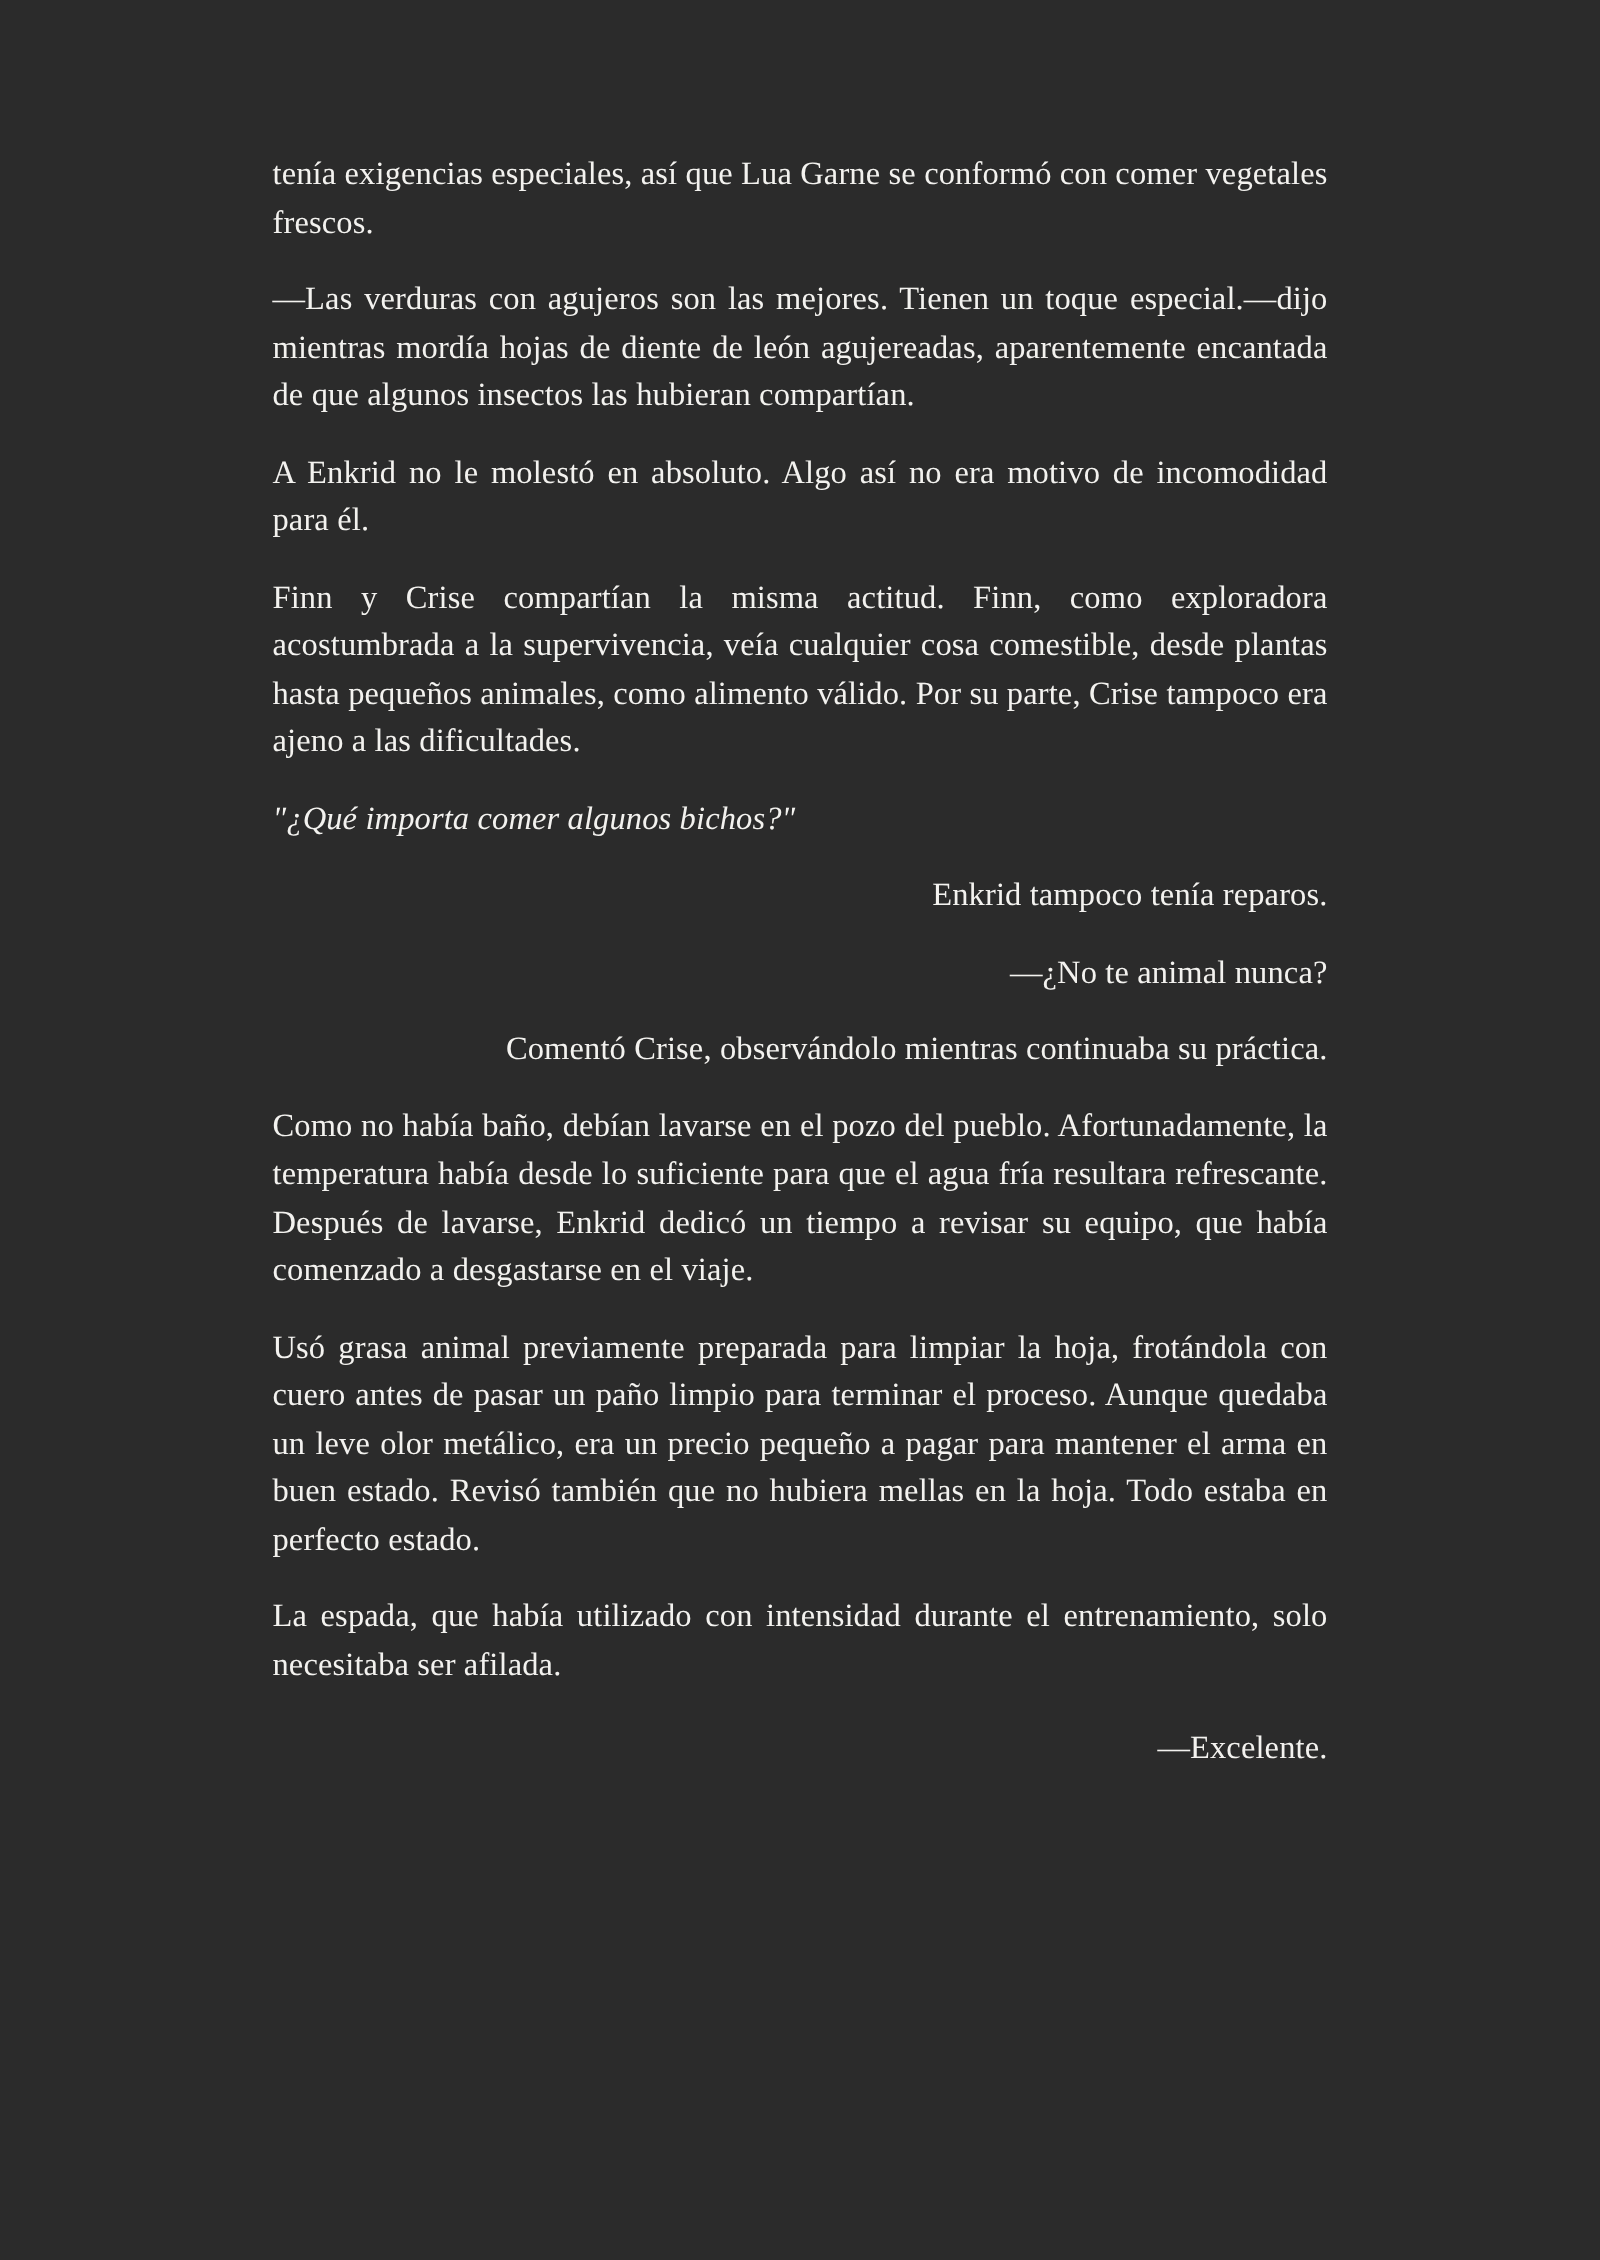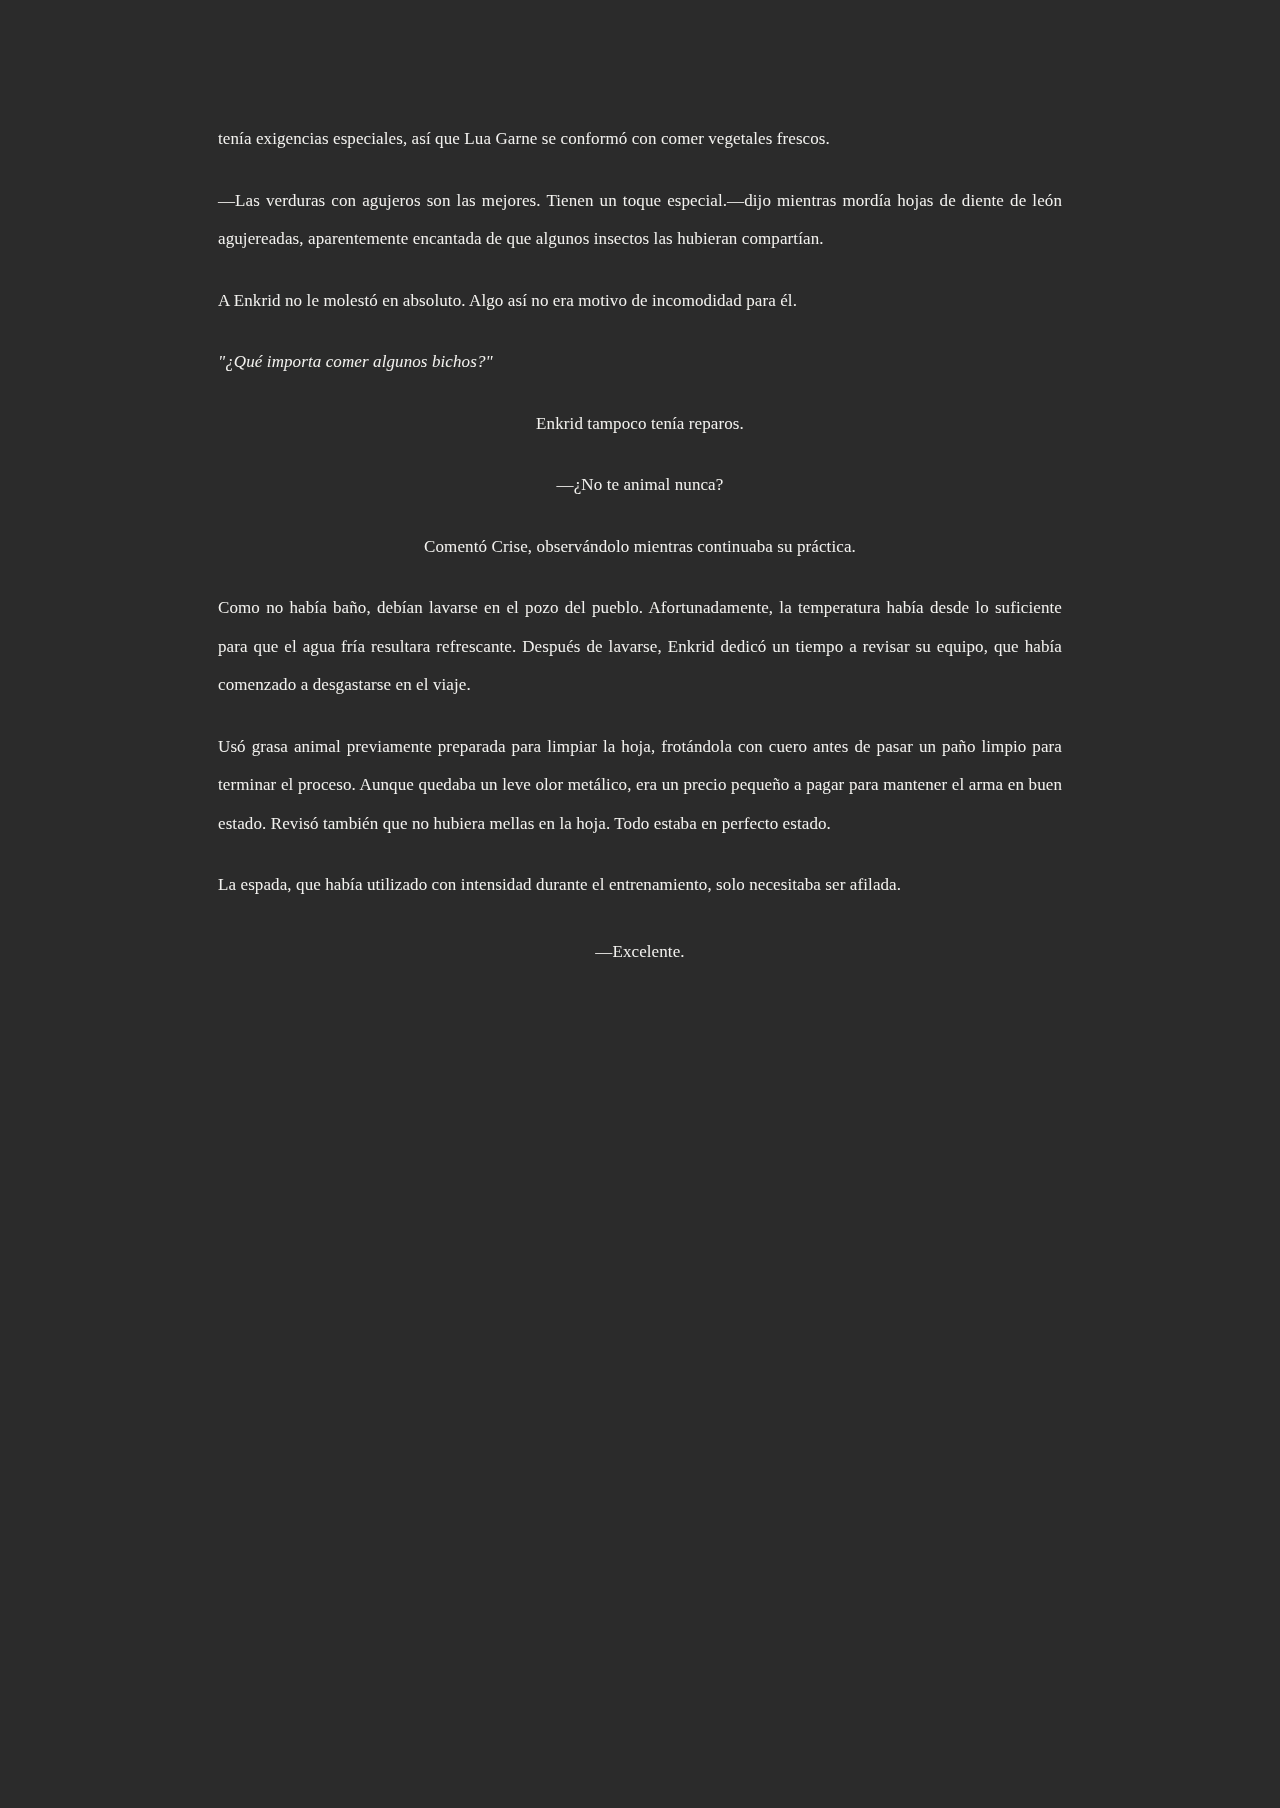--- a/index.html
+++ b/index.html
@@ -20,52 +20,53 @@
     box-sizing: border-box;
     padding: 120px 0 120px 0;
   }
   .reader {
     width: 844px;
     margin: 0 auto;
     color: #f2f1ee;
   }
   p.para {
     margin: 0 0 23px 0;
-    font-size: 17px;
+    font-size: 26px;
     line-height: 38.5px;
     text-align: justify;
     text-justify: inter-word;
     color: #f3f2ef;
     letter-spacing: 0.1px;
     hyphens: none;
   }
   p.para.last {
     margin-bottom: 0;
     margin-top: 28px;
   }
   p.para.italic {
     font-style: italic;
     text-align: left;
   }
   p.para.nojustify {
-    text-align: center;
+    text-align: right;
   }
 </style>
 </head>
 <body>
 
 <div class="page">
   <article class="reader">
 
     <p class="para">tenía exigencias especiales, así que Lua Garne se conformó con comer vegetales frescos.</p>
 
     <p class="para">—Las verduras con agujeros son las mejores. Tienen un toque especial.—dijo mientras mordía hojas de diente de león agujereadas, aparentemente encantada de que algunos insectos las hubieran compartían.</p>
 
     <p class="para">A Enkrid no le molestó en absoluto. Algo así no era motivo de incomodidad para él.</p>
 
+    <p class="para">Finn y Crise compartían la misma actitud. Finn, como exploradora acostumbrada a la supervivencia, veía cualquier cosa comestible, desde plantas hasta pequeños animales, como alimento válido. Por su parte, Crise tampoco era ajeno a las dificultades.</p>
 
     <p class="para italic">"¿Qué importa comer algunos bichos?"</p>
 
     <p class="para nojustify">Enkrid tampoco tenía reparos.</p>
 
 
     <p class="para nojustify">—¿No te animal nunca?</p>
 
     <p class="para nojustify">Comentó Crise, observándolo mientras continuaba su práctica.</p>
 

